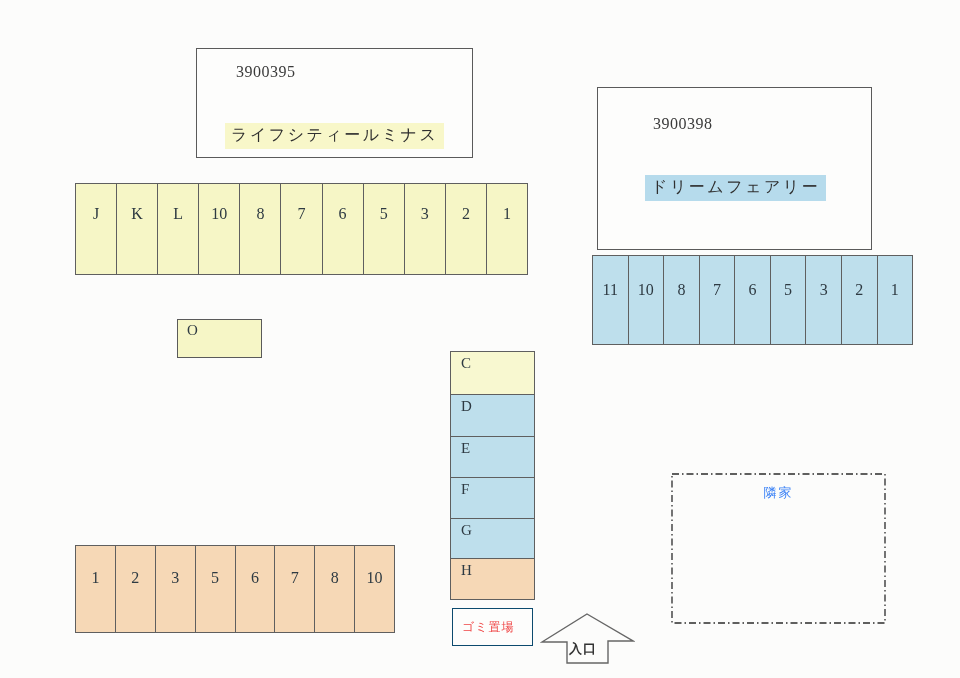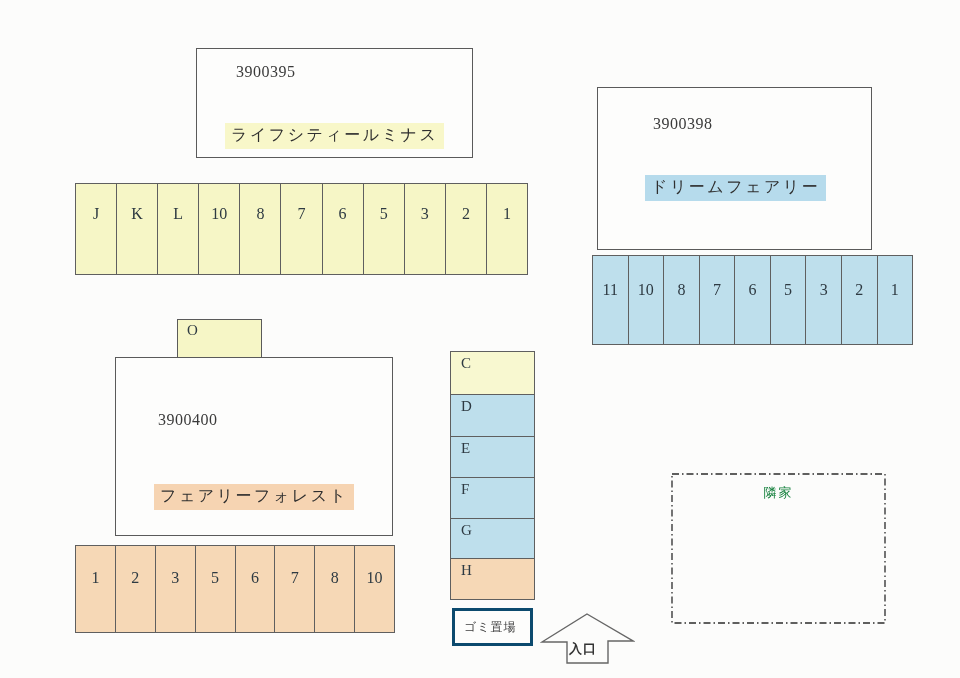--- a/index.html
+++ b/index.html
@@ -30,28 +30,28 @@
   .pcol .vcell{box-sizing:border-box;border-top:1px solid #5f5f5f;
     padding:3px 0 0 10px;font-size:15px;color:#2e3a42;}
   .pcol .vcell:first-child{border-top:none;}
   .fill-yellow{background:#f8f8d0;}
   .fill-blue{background:#bedfec;}
   .fill-peach{background:#f6d8b6;}
 
   .obox{position:absolute;border:1px solid #5a5a5a;box-sizing:border-box;background:#f6f6c6;
     padding:2px 0 0 9px;font-size:15px;color:#2e3a42;}
 
-  .gbox{position:absolute;border:3px solid #0c4a6e;box-sizing:border-box;background:#fdfdfc;
-    display:flex;align-items:center;padding-left:9px;font-size:12px;letter-spacing:1px;color:#404040;}
+  .gbox{position:absolute;border:1px solid #0c4a6e;box-sizing:border-box;background:#fdfdfc;
+    display:flex;align-items:center;padding-left:9px;font-size:12px;letter-spacing:1px;color:#ef4444;}
 
   .arrow-wrap{position:absolute;}
   .arrow-label{position:absolute;font-size:13px;color:#333;letter-spacing:1px;white-space:nowrap;font-weight:bold;}
 
   .nbox{position:absolute;}
-  .nlabel{position:absolute;width:100%;text-align:center;top:11px;font-size:13px;letter-spacing:2px;color:#15803d;}
+  .nlabel{position:absolute;width:100%;text-align:center;top:11px;font-size:13px;letter-spacing:2px;color:#3b82f6;}
 </style>
 </head>
 <body>
 
 <div id="canvas">
 
   <div class="box" style="left:196px;top:48px;width:277px;height:110px;">
     <div class="code" style="left:39px;top:14px;">3900395</div>
     <div class="bname hl-yellow" style="left:28px;top:42px;">ライフシティールミナス</div>
   </div>
@@ -82,24 +82,20 @@
     <div class="cell">7</div>
     <div class="cell">6</div>
     <div class="cell">5</div>
     <div class="cell">3</div>
     <div class="cell">2</div>
     <div class="cell">1</div>
   </div>
 
   <div class="obox" style="left:177px;top:319px;width:85px;height:39px;">O</div>
 
-  <div class="box" style="left:115px;top:357px;width:278px;height:179px;">
-    <div class="code" style="left:42px;top:53px;">3900400</div>
-    <div class="bname hl-peach" style="left:38px;top:94px;">フェアリーフォレスト</div>
-  </div>
 
   <div class="prow row-peach" style="left:75px;top:545px;width:320px;height:88px;">
     <div class="cell">1</div>
     <div class="cell">2</div>
     <div class="cell">3</div>
     <div class="cell">5</div>
     <div class="cell">6</div>
     <div class="cell">7</div>
     <div class="cell">8</div>
     <div class="cell">10</div>

